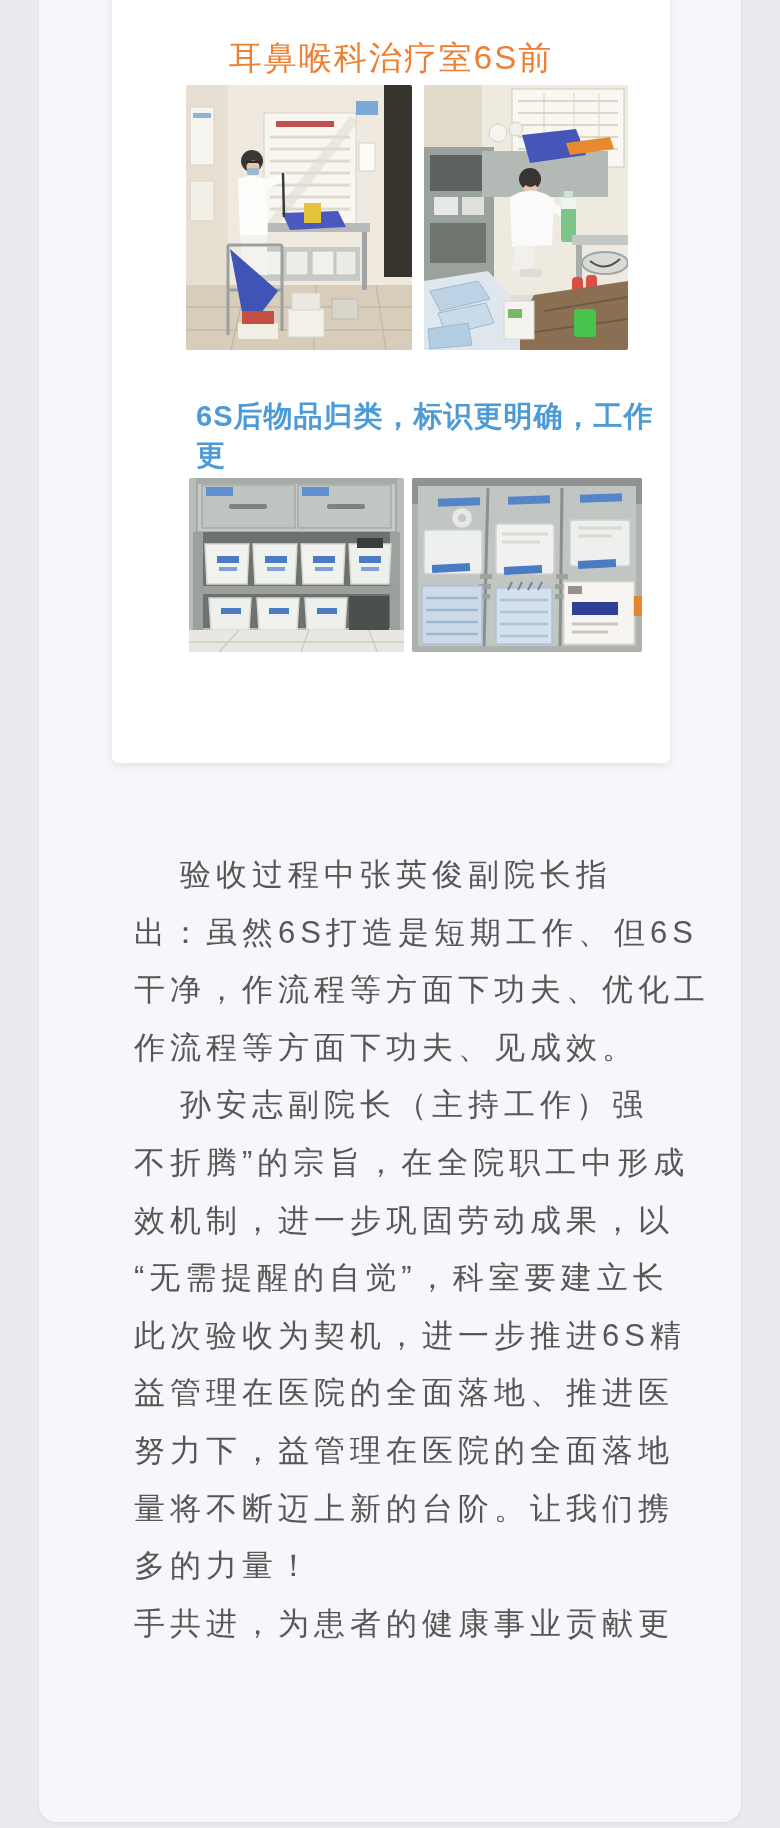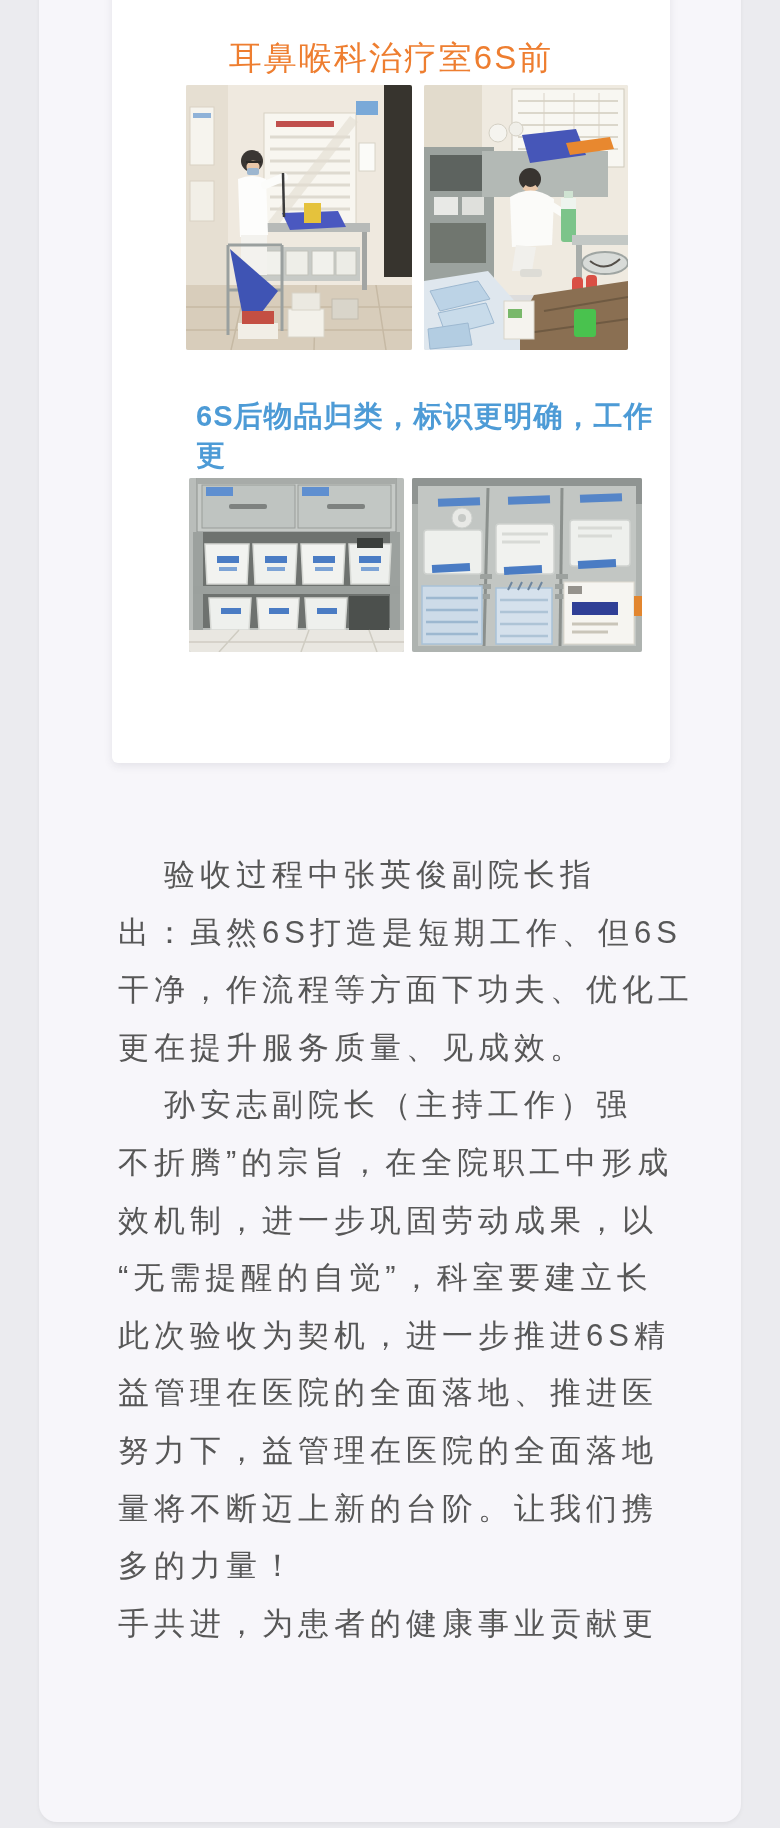--- a/index.html
+++ b/index.html
@@ -26,21 +26,21 @@
   .photo{position:absolute;border-radius:2px;overflow:hidden;background:#ddd;}
   .photo svg{display:block;width:100%;height:100%;}
   #photoA{left:186px;top:85px;width:226px;height:265px;}
   #photoB{left:424px;top:85px;width:204px;height:265px;}
   #photoC{left:189px;top:478px;width:215px;height:174px;}
   #photoD{left:412px;top:478px;width:230px;height:174px;}
 
   
   #article{position:absolute;left:118px;top:846px;width:560px;}
   .tline{height:57.6px;line-height:57.6px;font-size:31px;letter-spacing:5px;
-         color:var(--body_text,#575757);white-space:nowrap;}
+         color:var(--body_text,#575757);white-space:nowrap;margin-left:16px;}
   .tline.ind{padding-left:46px;}
 </style>
 </head>
 <body>
 
 <div id="page">
 
   <div class="panel"></div>
 
   <div class="card"></div>
@@ -261,21 +261,21 @@
       <path d="M160 146 H206 M160 154 H196" stroke="#c9c5b9" stroke-width="3"></path>
       <rect x="222" y="118" width="8" height="20" fill="#e2862f"></rect>
       <rect x="156" y="108" width="14" height="8" fill="#55504a" opacity=".6"></rect>
     </svg>
   </div>
 
   <div id="article">
       <div class="tline ind">验收过程中张英俊副院长指</div>
       <div class="tline">出：虽然6S打造是短期工作、但6S</div>
       <div class="tline">干净，作流程等方面下功夫、优化工</div>
-      <div class="tline">更在提升服务质量、见成效。</div>
+      <div class="tline">作流程等方面下功夫、见成效。</div>
       <div class="tline ind">孙安志副院长（主持工作）强</div>
       <div class="tline">不折腾”的宗旨，在全院职工中形成</div>
       <div class="tline">效机制，进一步巩固劳动成果，以</div>
       <div class="tline">“无需提醒的自觉”，科室要建立长</div>
       <div class="tline">此次验收为契机，进一步推进6S精</div>
       <div class="tline">益管理在医院的全面落地、推进医</div>
       <div class="tline">努力下，益管理在医院的全面落地</div>
       <div class="tline">量将不断迈上新的台阶。让我们携</div>
       <div class="tline">多的力量！</div>
       <div class="tline">手共进，为患者的健康事业贡献更</div>

